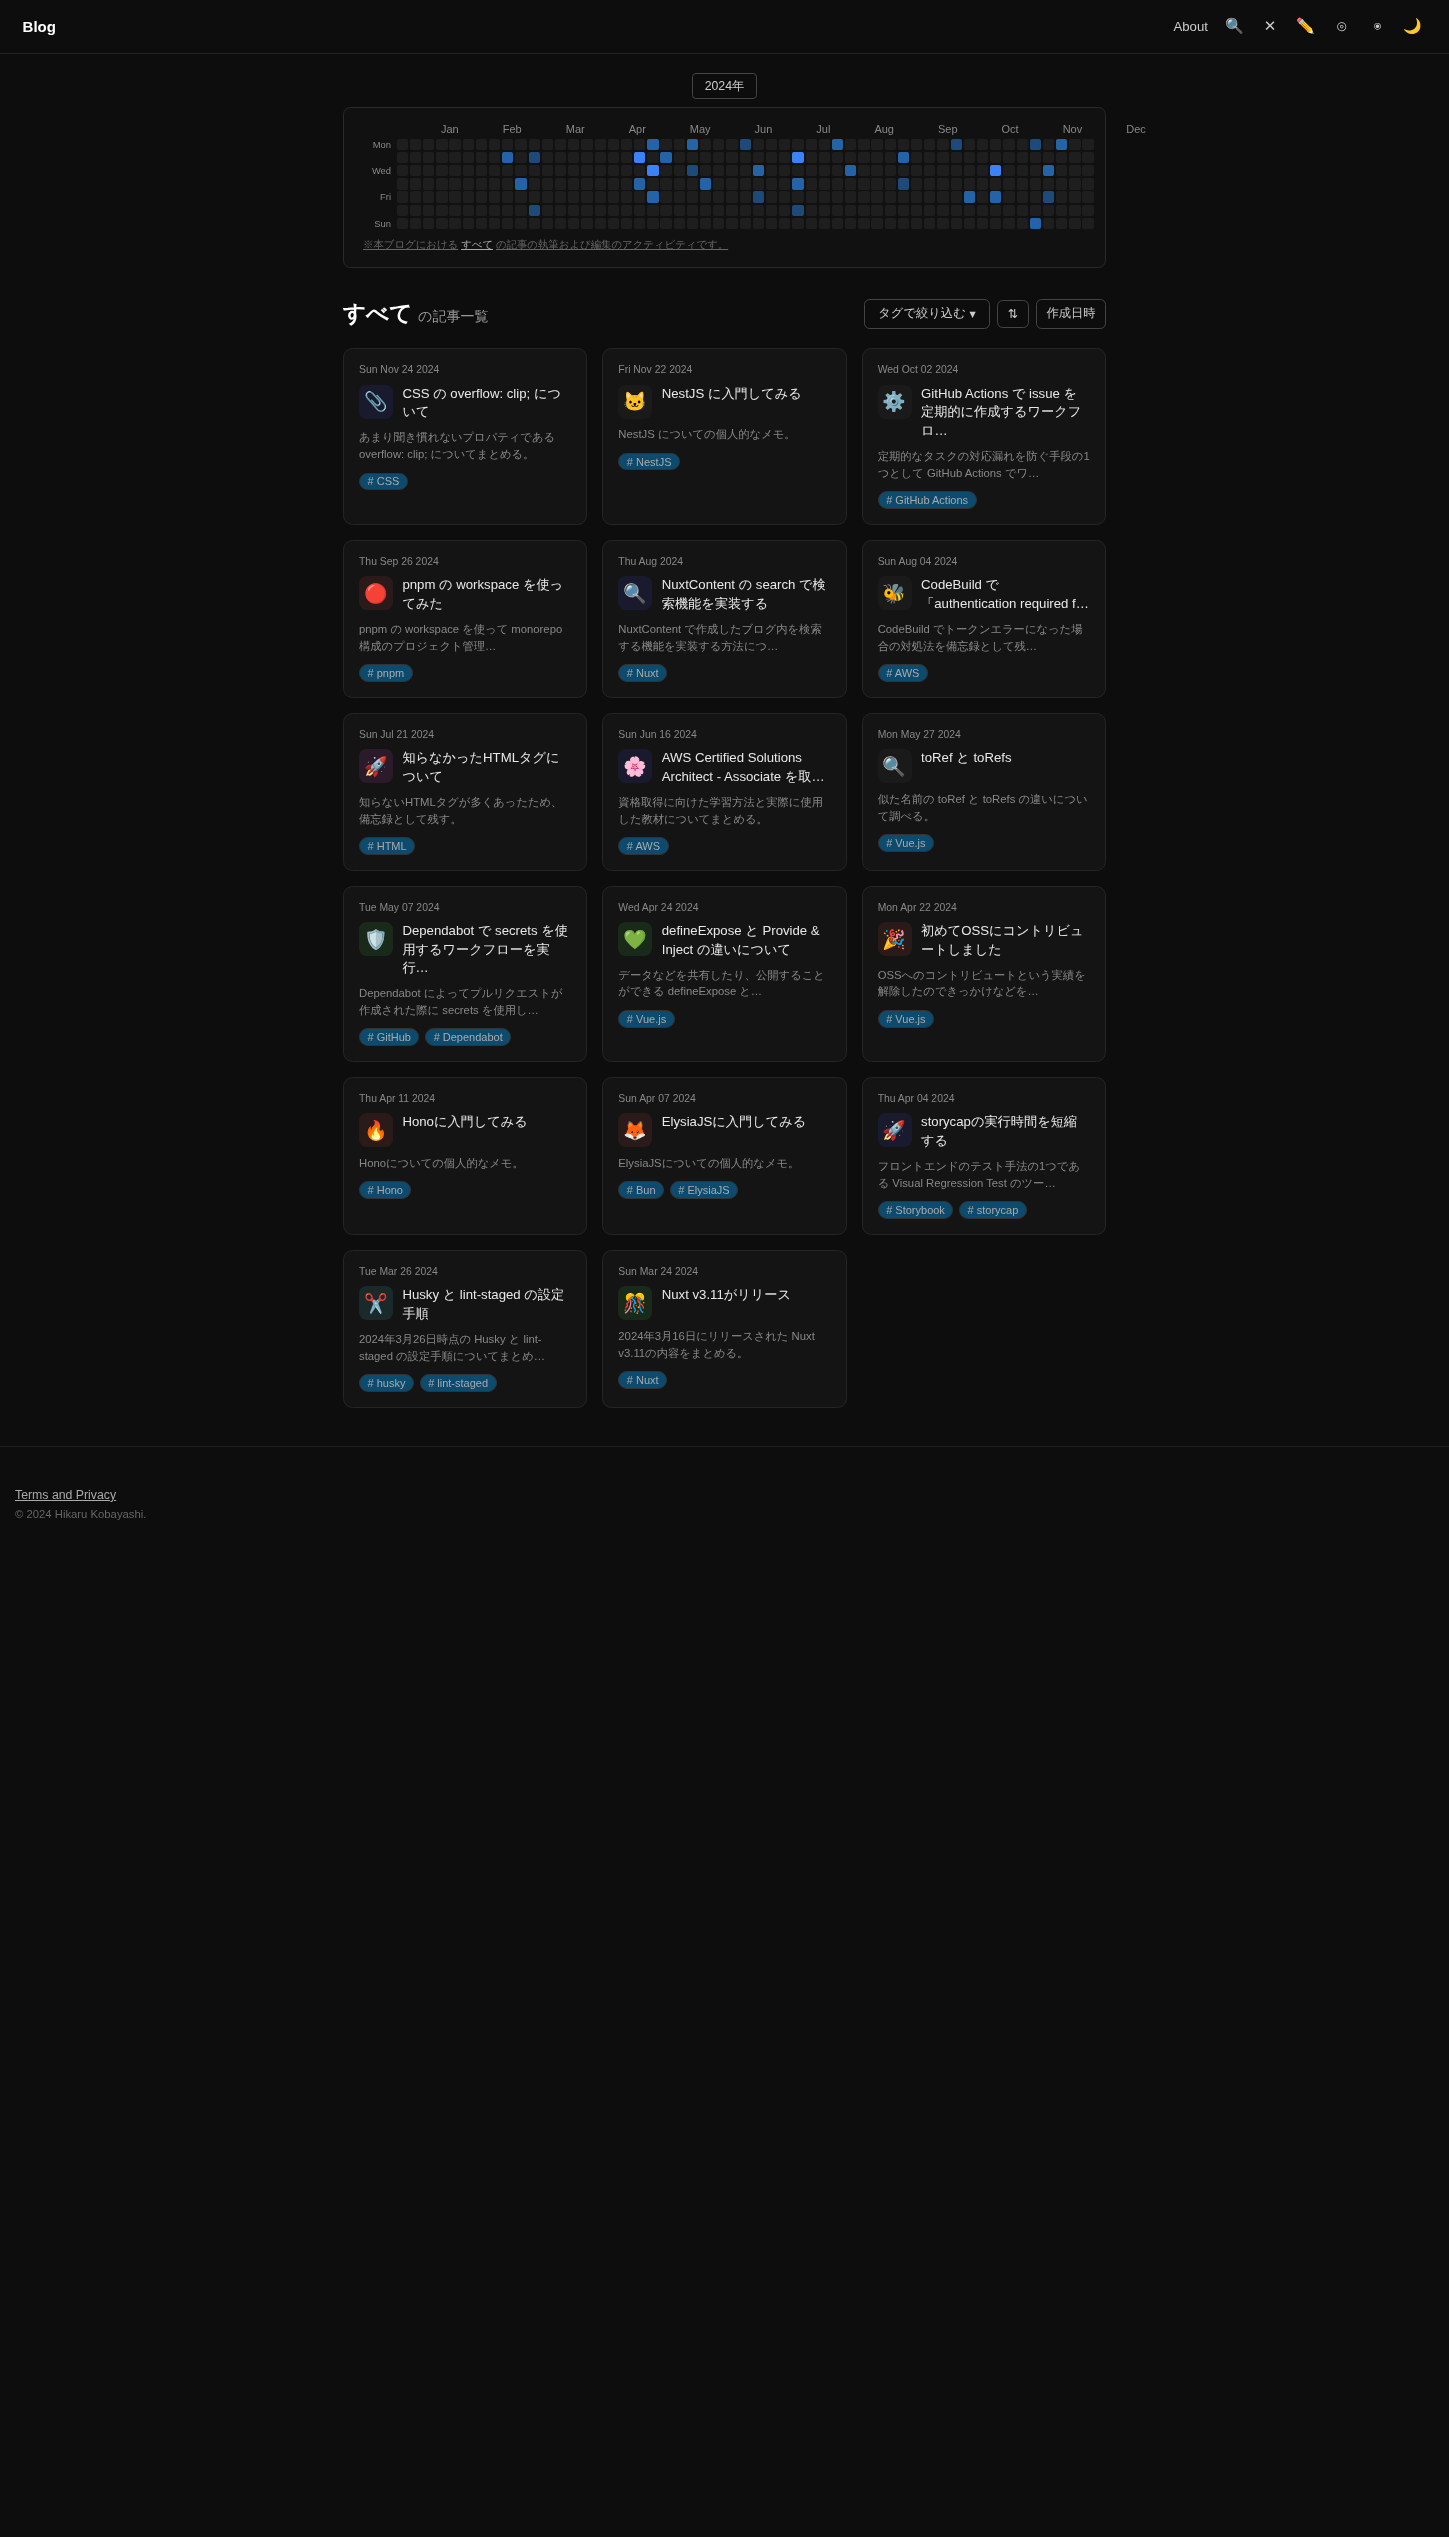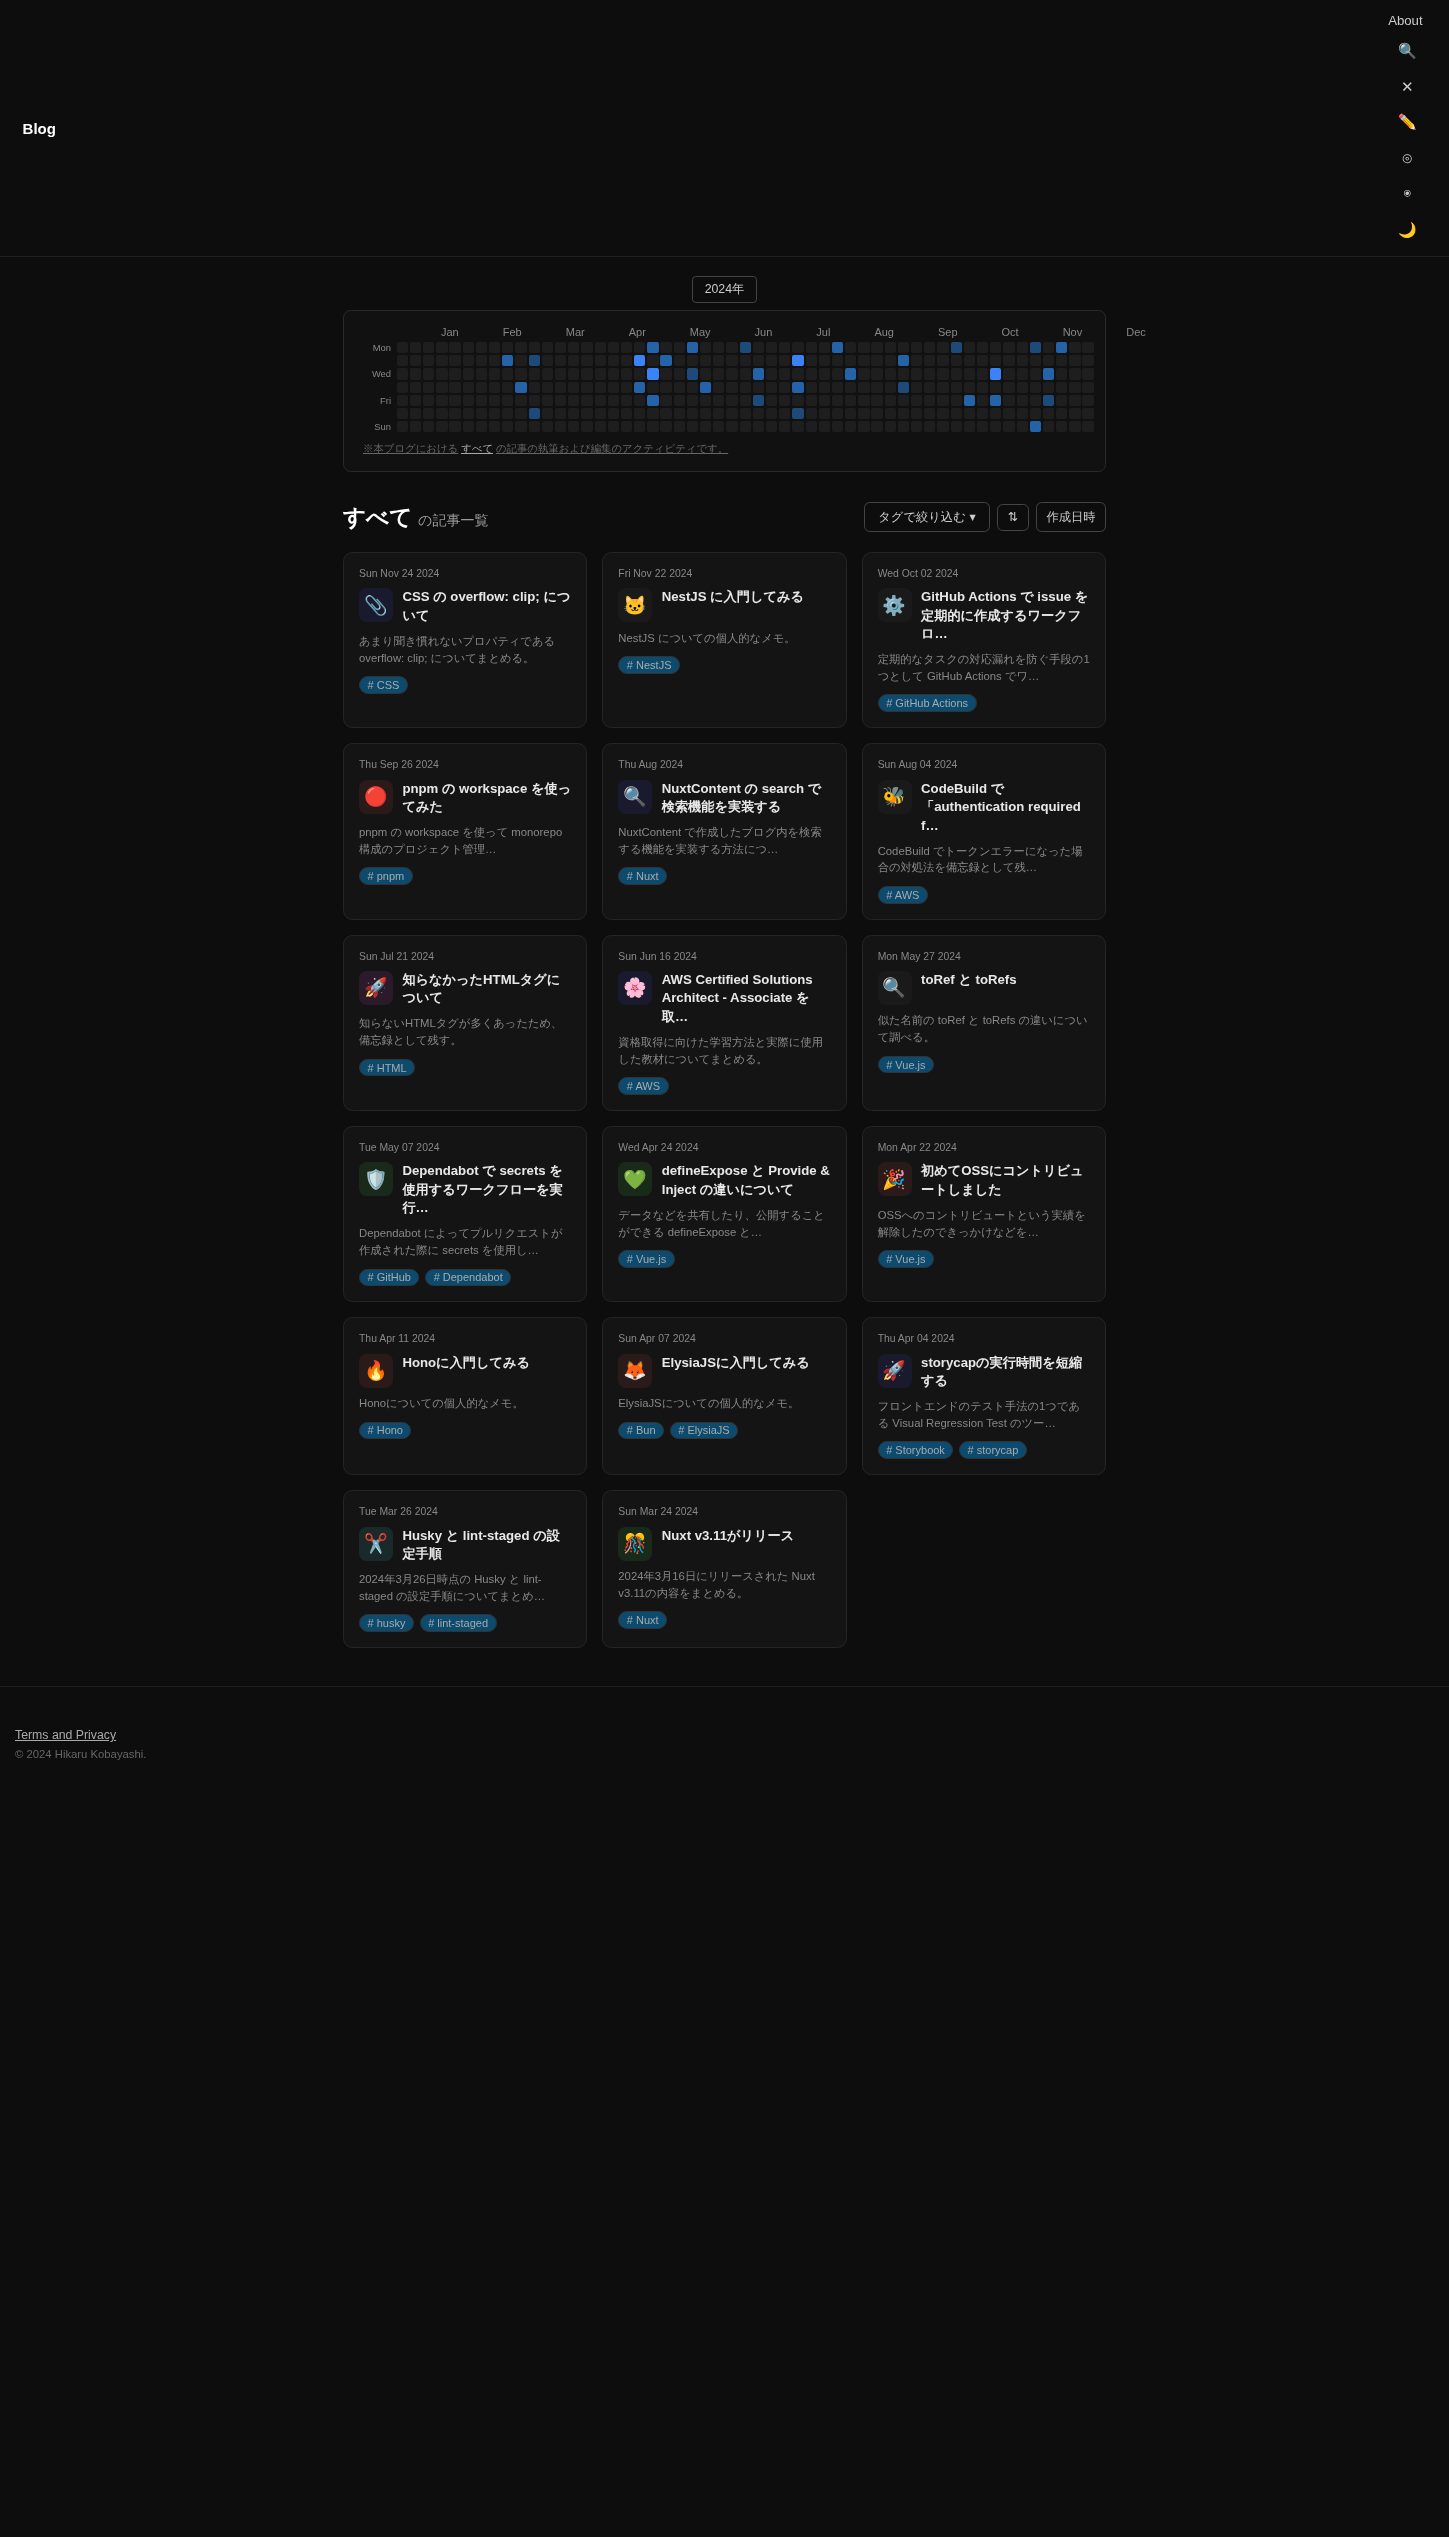--- a/index.html
+++ b/index.html
@@ -21,21 +21,20 @@
     }
     .header-logo {
       font-size: 15px;
       font-weight: 600;
       color: #fff;
     }
     .header-right {
       display: flex;
       align-items: center;
       gap: 9.4px;
-      flex-direction: column;
     }
     .header-about {
       color: #ccc;
       font-size: 13.2px;
       margin-right: 3.8px;
     }
     .header-icon {
       width: 26.4px;
       height: 26.4px;
       display: flex;
@@ -218,21 +217,21 @@
       border-radius: 7.5px;
       background: #222;
       display: flex;
       align-items: center;
       justify-content: center;
       font-size: 19px;
       flex-shrink: 0;
     }
     .article-title {
       font-size: 13.2px;
-      font-weight: 700;
+      font-weight: 400;
       color: #e8e8e8;
       line-height: 1.4;
       flex: 1;
     }
     .article-excerpt {
       font-size: 11.3px;
       color: #888;
       line-height: 1.5;
       margin-bottom: 9.4px;
     }

